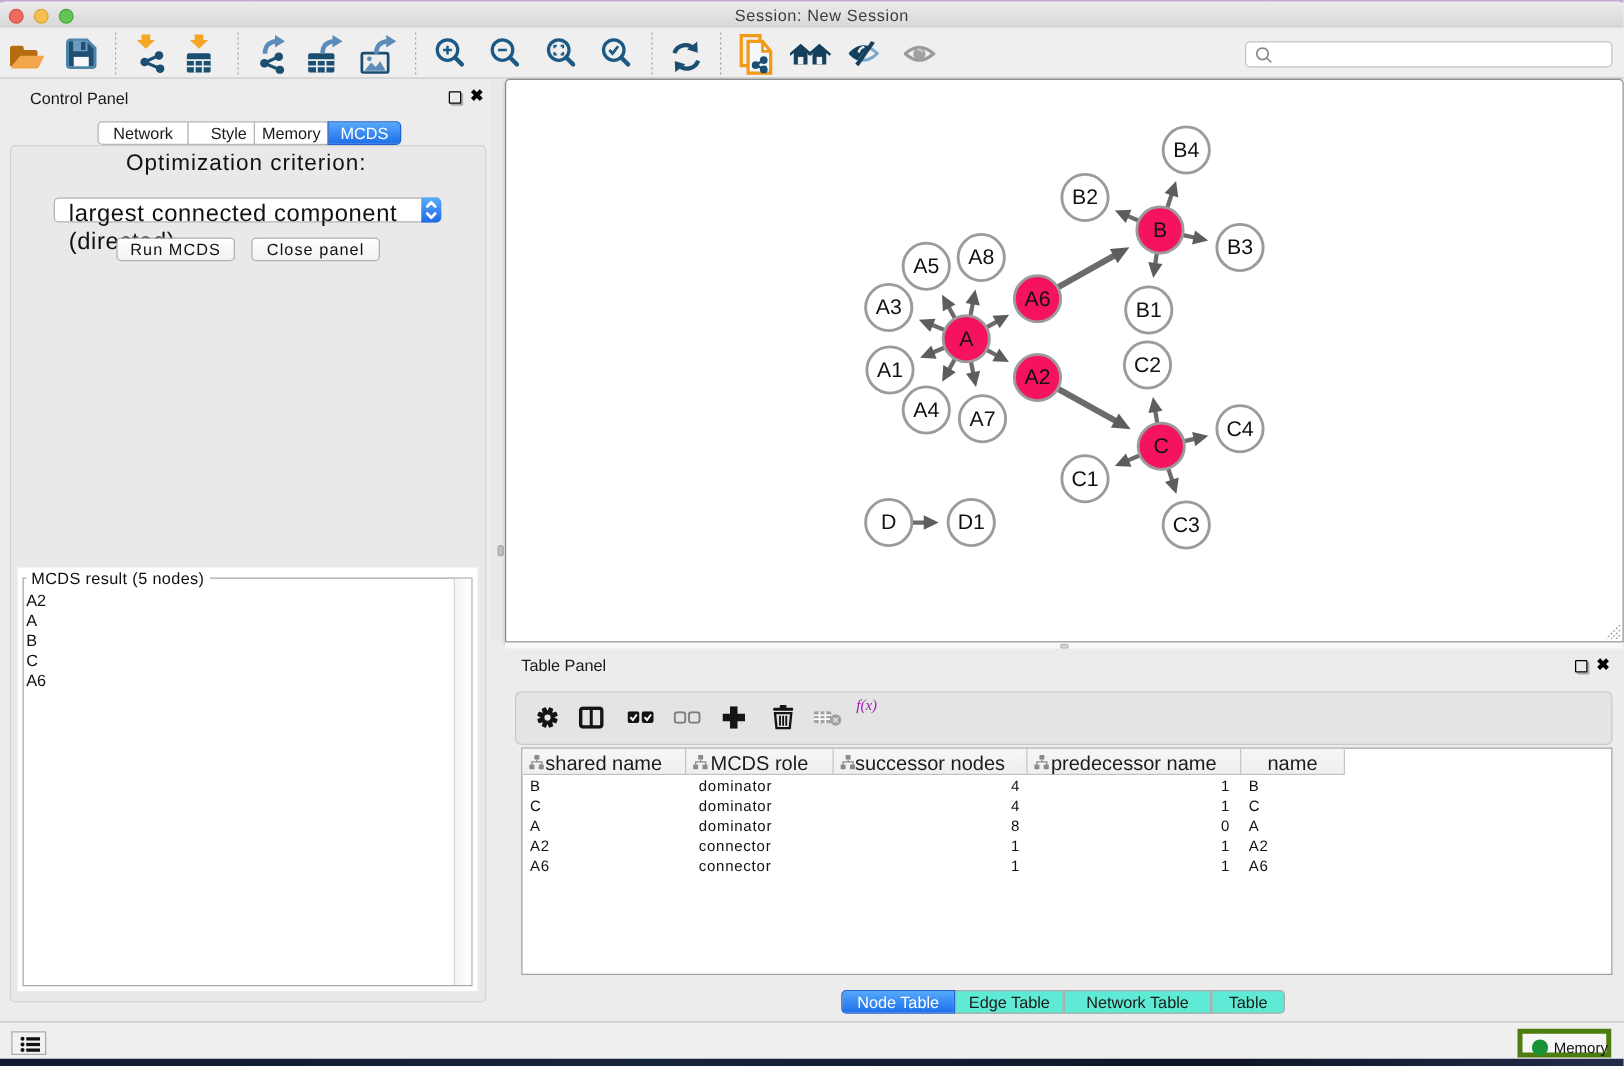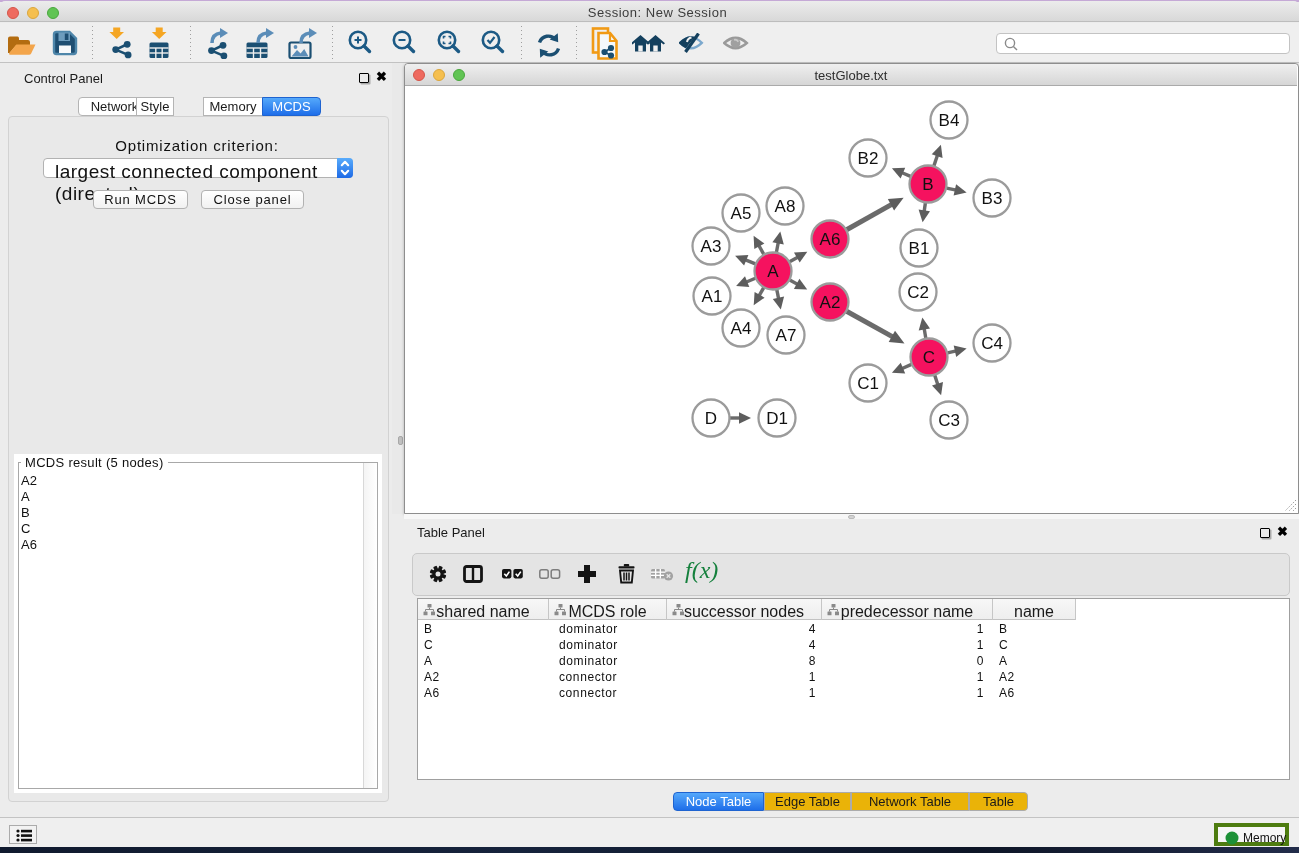--- a/index.html
+++ b/index.html
@@ -15,21 +15,21 @@
 .sep { position:absolute; top:3px; height:34px; width:1px; background-image:linear-gradient(#9f9f9f 33%, rgba(0,0,0,0) 0%); background-size:1px 4px; }
 #search { position:absolute; left:996px; top:10px; width:294px; height:21px; background:#fff; border:1px solid #c3c3c3; border-radius:4px; }
 #main { left:0; top:63px; width:1299px; height:754px; background:#ececec; }
 #cp-title { left:24px; top:8px; font-size:13px; color:#1a1a1a; }
 .float-ico { position:absolute; width:10px; height:10px; border:1.5px solid #000; border-radius:1px; box-shadow:1.5px 1.5px 0 #aaa; }
 .x-ico { position:absolute; font-size:13px; font-weight:bold; color:#000; }
 #cp-body { left:8px; top:53px; width:381px; height:686px; background:#e9e9e9; border:1px solid #d2d2d2; border-radius:4px; }
 #tabs { left:78px; top:34px; height:19px; }
 .tab { position:absolute; top:0; height:19px; background:#fff; border:1px solid #b4b4b4; font-size:13px; color:#1a1a1a; text-align:center; line-height:17px; }
 .tab.sel { background:linear-gradient(#55a9fb,#1e6ee9); color:#fff; border-color:#1e63d0; }
-#opt-label { left:0; top:74px; width:394px; text-align:center; font-size:15px; letter-spacing:0.8px; color:#111; }
+#opt-label { left:0; top:57px; width:394px; text-align:center; font-size:18px; letter-spacing:0.8px; color:#111; }
 #dropdown { left:43px; top:95px; width:310px; height:20px; background:#fff; border:1px solid #b2b2b2; border-radius:4px; }
 #dropdown .txt { position:absolute; left:11px; top:2px; font-size:19px; letter-spacing:0.5px; color:#111; }
 #dropdown .step { position:absolute; right:-1px; top:-1px; width:16px; height:20px; background:linear-gradient(#59acfc,#1d6ae6); border-radius:0 4px 4px 0; }
 .btn { position:absolute; height:19px; background:linear-gradient(#fff,#f1f1f1); border:1px solid #b2b2b2; border-radius:4px; font-size:13px; letter-spacing:0.85px; color:#111; text-align:center; line-height:17px; }
 #mcds-box { left:14px; top:391px; width:368px; height:339px; background:#fff; }
 #mcds-field { position:absolute; left:4px; top:8px; right:4px; bottom:4px; border:1px solid #a8a8a8; }
 #mcds-legend { position:absolute; left:7px; top:1px; background:#fff; padding:0 4px; font-size:13px; letter-spacing:0.3px; color:#111; }
 #mcds-list { position:absolute; left:7px; top:19px; font-size:13px; color:#111; line-height:16px; }
 #mcds-sb { position:absolute; right:5px; top:9px; bottom:5px; width:14px; border-left:1px solid #d8d8d8; background:linear-gradient(90deg,#f4f4f4,#fff); }
 #vdiv { left:392px; top:0; width:12px; height:451px; background:#e9e9e9; }
@@ -44,21 +44,21 @@
 #tp { left:392px; top:456px; width:907px; height:298px; background:#ececec; }
 #tp-title { left:25px; top:6px; font-size:13px; color:#1a1a1a; }
 #tp-toolbar { left:20px; top:34px; width:878px; height:43px; background:#e4e4e4; border:1px solid #c9c9c9; border-radius:5px; }
 #tbl { left:25px; top:79px; width:873px; height:182px; background:#fff; border:1px solid #9f9f9f; }
 #thead { position:absolute; left:0; top:0; width:658px; height:21px; background:linear-gradient(#f7f7f7,#eee); border-bottom:1px solid #c2c2c2; }
 .th { position:absolute; top:0; height:21px; border-right:1px solid #c6c6c6; }
 .th .lbl { position:absolute; left:0; right:0; top:4px; text-align:center; font-size:16px; color:#1a1a1a; }
 .orgico { position:absolute; left:5px; top:5px; }
 .cell { position:absolute; font-size:12px; letter-spacing:0.6px; color:#111; height:16px; line-height:16px; }
 #btabs { left:0; top:273px; width:907px; height:19px; }
-.btab { position:absolute; top:0; height:19px; background:#eab308; border:1px solid #ababab; font-size:13px; color:#1a1a1a; text-align:center; line-height:17px; }
+.btab { position:absolute; top:0; height:19px; background:#5eead4; border:1px solid #ababab; font-size:13px; color:#1a1a1a; text-align:center; line-height:17px; }
 .btab.sel { background:linear-gradient(#55a9fb,#1e6ee9); color:#fff; border-color:#1e63d0; }
 #statusbar { left:0; top:754px; width:1299px; height:30px; background:#efefef; border-top:1px solid #c3c3c3; }
 #mem { position:absolute; left:1214px; top:5px; width:75px; height:23px; background:#f6f6f6; border:4px solid #4d7c0f; font-size:12px; color:#111; }
 #listbtn { position:absolute; left:9px; top:7px; width:28px; height:19px; background:#f2f2f2; border:1px solid #ababab; }
 #bottomstrip { left:0; top:847px; width:1299px; height:6px; background:linear-gradient(90deg,#101a2e,#16233c 40%,#0d1526 75%,#222c4a); }
 svg { display:block; }
 </style>
 </head>
 <body>
 <div id="app">
@@ -214,21 +214,21 @@
         </svg>
       </div>
 </div>
 <div id="main" class="abs">
   <div id="cp-title" class="abs">Control Panel</div>
   <div class="float-ico" style="left:359px;top:10px;"></div>
   <div class="x-ico" style="left:376px;top:6px;">✖</div>
   <div id="cp-body" class="abs"></div>
   <div id="tabs" class="abs">
     <div class="tab" style="left:0;width:73px;border-radius:4px 0 0 4px;">Network</div>
-    <div class="tab" style="left:58px;width:38px;">Style</div>
+    <div class="tab" style="left:72px;width:66px;">Style</div>
     <div class="tab" style="left:125px;width:60px;">Memory</div>
     <div class="tab sel" style="left:184px;width:59px;border-radius:0 4px 4px 0;">MCDS</div>
   </div>
   <div id="opt-label" class="abs">Optimization criterion:</div>
   <div id="dropdown" class="abs">
     <div class="txt">largest connected component (directed)</div>
     <div class="step">
           <svg width="16" height="20">
             <path d="M4.8 7.2 L8 3.8 L11.2 7.2" fill="none" stroke="#fff" stroke-width="2.1" stroke-linecap="round" stroke-linejoin="round"></path>
             <path d="M4.8 12.8 L8 16.2 L11.2 12.8" fill="none" stroke="#fff" stroke-width="2.1" stroke-linecap="round" stroke-linejoin="round"></path>
@@ -240,26 +240,20 @@
   <div id="mcds-box" class="abs">
     <div id="mcds-field"></div>
     <div id="mcds-legend">MCDS result (5 nodes)</div>
     <div id="mcds-sb"></div>
     <div id="mcds-list">A2<br>A<br>B<br>C<br>A6</div>
   </div>
   <div id="vdiv" class="abs">
         <div id="vdiv-thumb"></div>
       </div>
   <div id="win" class="abs">
-    <div id="win-tb">
-      <div class="tl" style="left:8px;top:5px;width:12px;height:12px;background:#ee6a5f;border:.5px solid #d55549;"></div>
-      <div class="tl" style="left:27.5px;top:5px;width:12px;height:12px;background:#f5bf4f;border:.5px solid #dba63c;"></div>
-      <div class="tl" style="left:47.5px;top:5px;width:12px;height:12px;background:#61c454;border:.5px solid #4aa73e;"></div>
-      <div class="title">testGlobe.txt</div>
-    </div>
 <svg id="graph" width="894" height="427" viewBox="0 0 894 427">
 <line x1="350.4" y1="191.2" x2="340.8" y2="195.2" stroke="#6b6b6b" stroke-width="3.4"></line>
 <polygon points="331.1,199.1 340.0,189.3 344.3,199.9" fill="#5d5d5d"></polygon>
 <line x1="350.4" y1="176.9" x2="339.9" y2="172.6" stroke="#6b6b6b" stroke-width="3.4"></line>
 <polygon points="330.1,168.7 343.4,167.9 339.1,178.5" fill="#5d5d5d"></polygon>
 <line x1="358.7" y1="200.6" x2="353.9" y2="209.2" stroke="#6b6b6b" stroke-width="3.4"></line>
 <polygon points="348.7,218.3 349.6,205.0 359.6,210.7" fill="#5d5d5d"></polygon>
 <line x1="358.8" y1="167.4" x2="353.6" y2="158.0" stroke="#6b6b6b" stroke-width="3.4"></line>
 <polygon points="348.6,148.8 359.4,156.5 349.3,162.0" fill="#5d5d5d"></polygon>
 <line x1="371.8" y1="202.6" x2="373.7" y2="212.2" stroke="#6b6b6b" stroke-width="3.4"></line>
@@ -402,21 +396,21 @@
           </svg>
 <svg style="position:absolute;left:238px;top:14px" width="23" height="13" viewBox="0 0 23 13">
             <rect x="0" y="1" width="14" height="9.5" rx="1.5" fill="#a2a2a2"></rect>
             <line x1="0" y1="4.166666666666666" x2="14" y2="4.166666666666666" stroke="#fff" stroke-width="1.3"></line>
             <line x1="4.666666666666667" y1="1" x2="4.666666666666667" y2="10.5" stroke="#fff" stroke-width="1.3"></line>
             <line x1="0" y1="7.333333333333333" x2="14" y2="7.333333333333333" stroke="#fff" stroke-width="1.3"></line>
             <line x1="9.333333333333334" y1="1" x2="9.333333333333334" y2="10.5" stroke="#fff" stroke-width="1.3"></line>
             <circle cx="17.5" cy="8" r="4.6" fill="#a2a2a2"></circle>
             <path d="M15.7 6.2 l3.6 3.6 M19.3 6.2 l-3.6 3.6" stroke="#e4e4e4" stroke-width="1.4"></path>
           </svg>
-<div style="position:absolute;left:272px;top:3px;width:42px;font-family:'Liberation Serif',serif;font-style:italic;font-size:24px;color:#15803d;">f(x)</div>
+<div style="position:absolute;left:272px;top:3px;width:42px;font-family:'Liberation Serif',serif;font-style:italic;font-size:12px;color:#a21caf;">f(x)</div>
         </div>
     <div id="tbl" class="abs">
 <div id="thead">
 <div class="th" style="left:0px;width:131px;">
 <svg class="orgico" width="13" height="12" viewBox="0 0 13 12">
                 <g fill="#8a8a8a">
                   <rect x="4.5" y="0" width="4" height="3.6" rx="0.5"></rect>
                   <rect x="0.5" y="7.5" width="4" height="3.8" rx="0.5"></rect>
                   <rect x="8" y="7.5" width="4" height="3.8" rx="0.5"></rect>
                 </g>

